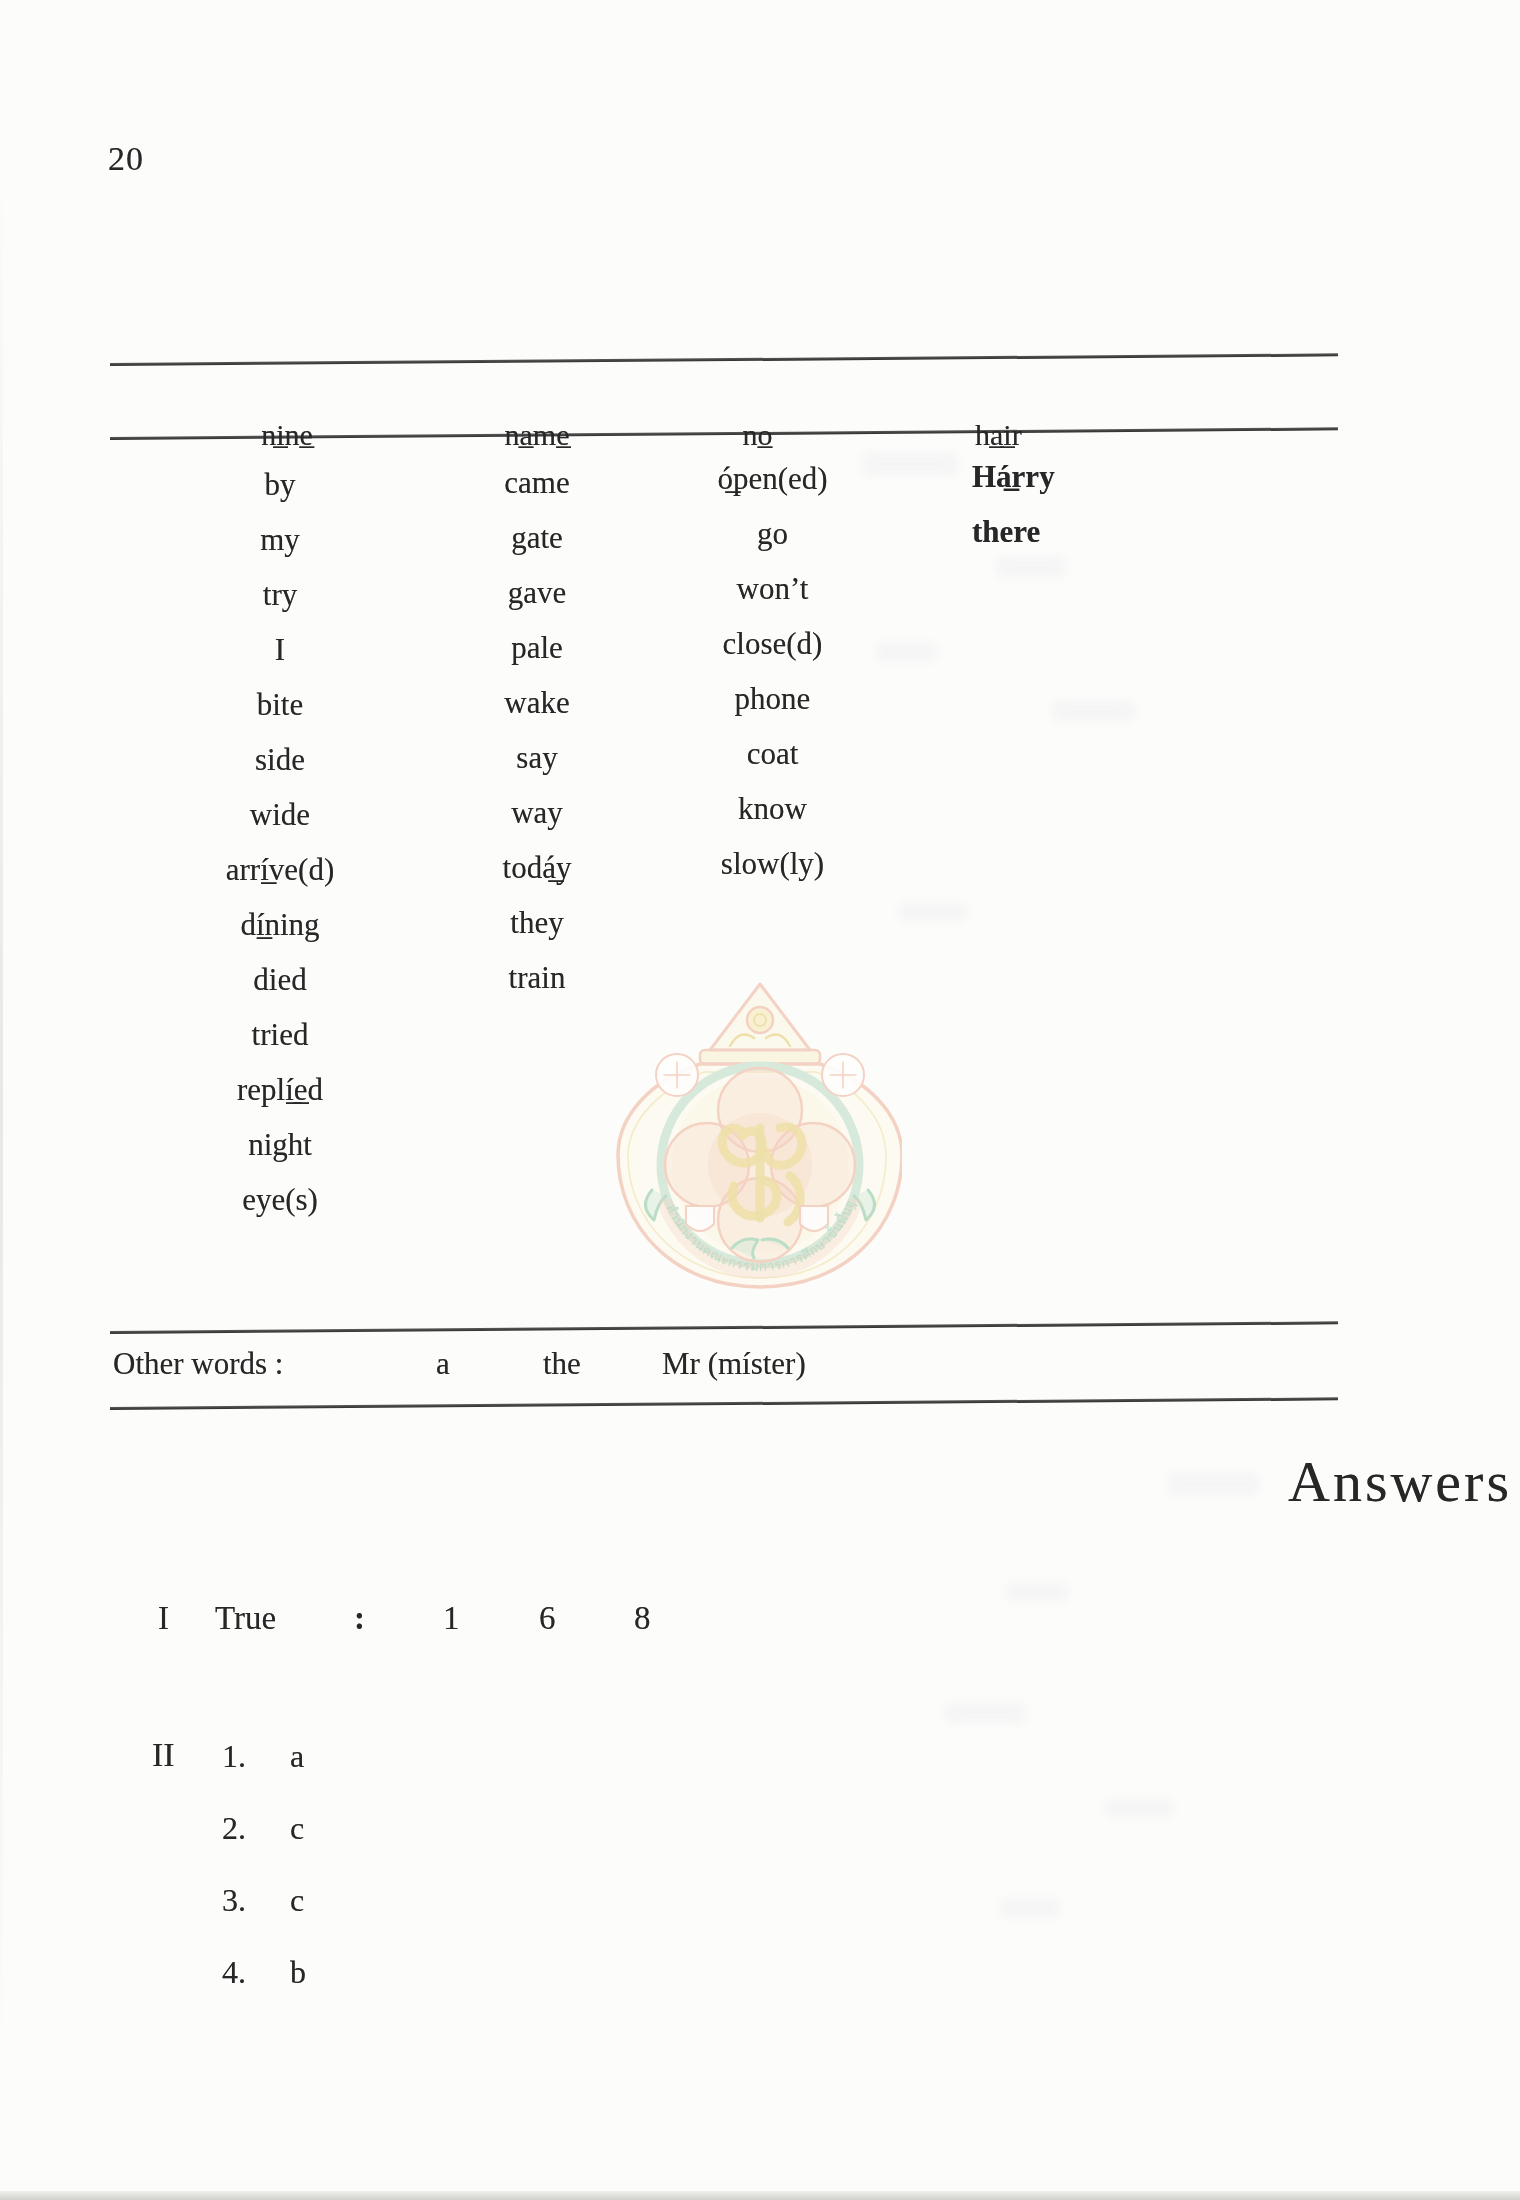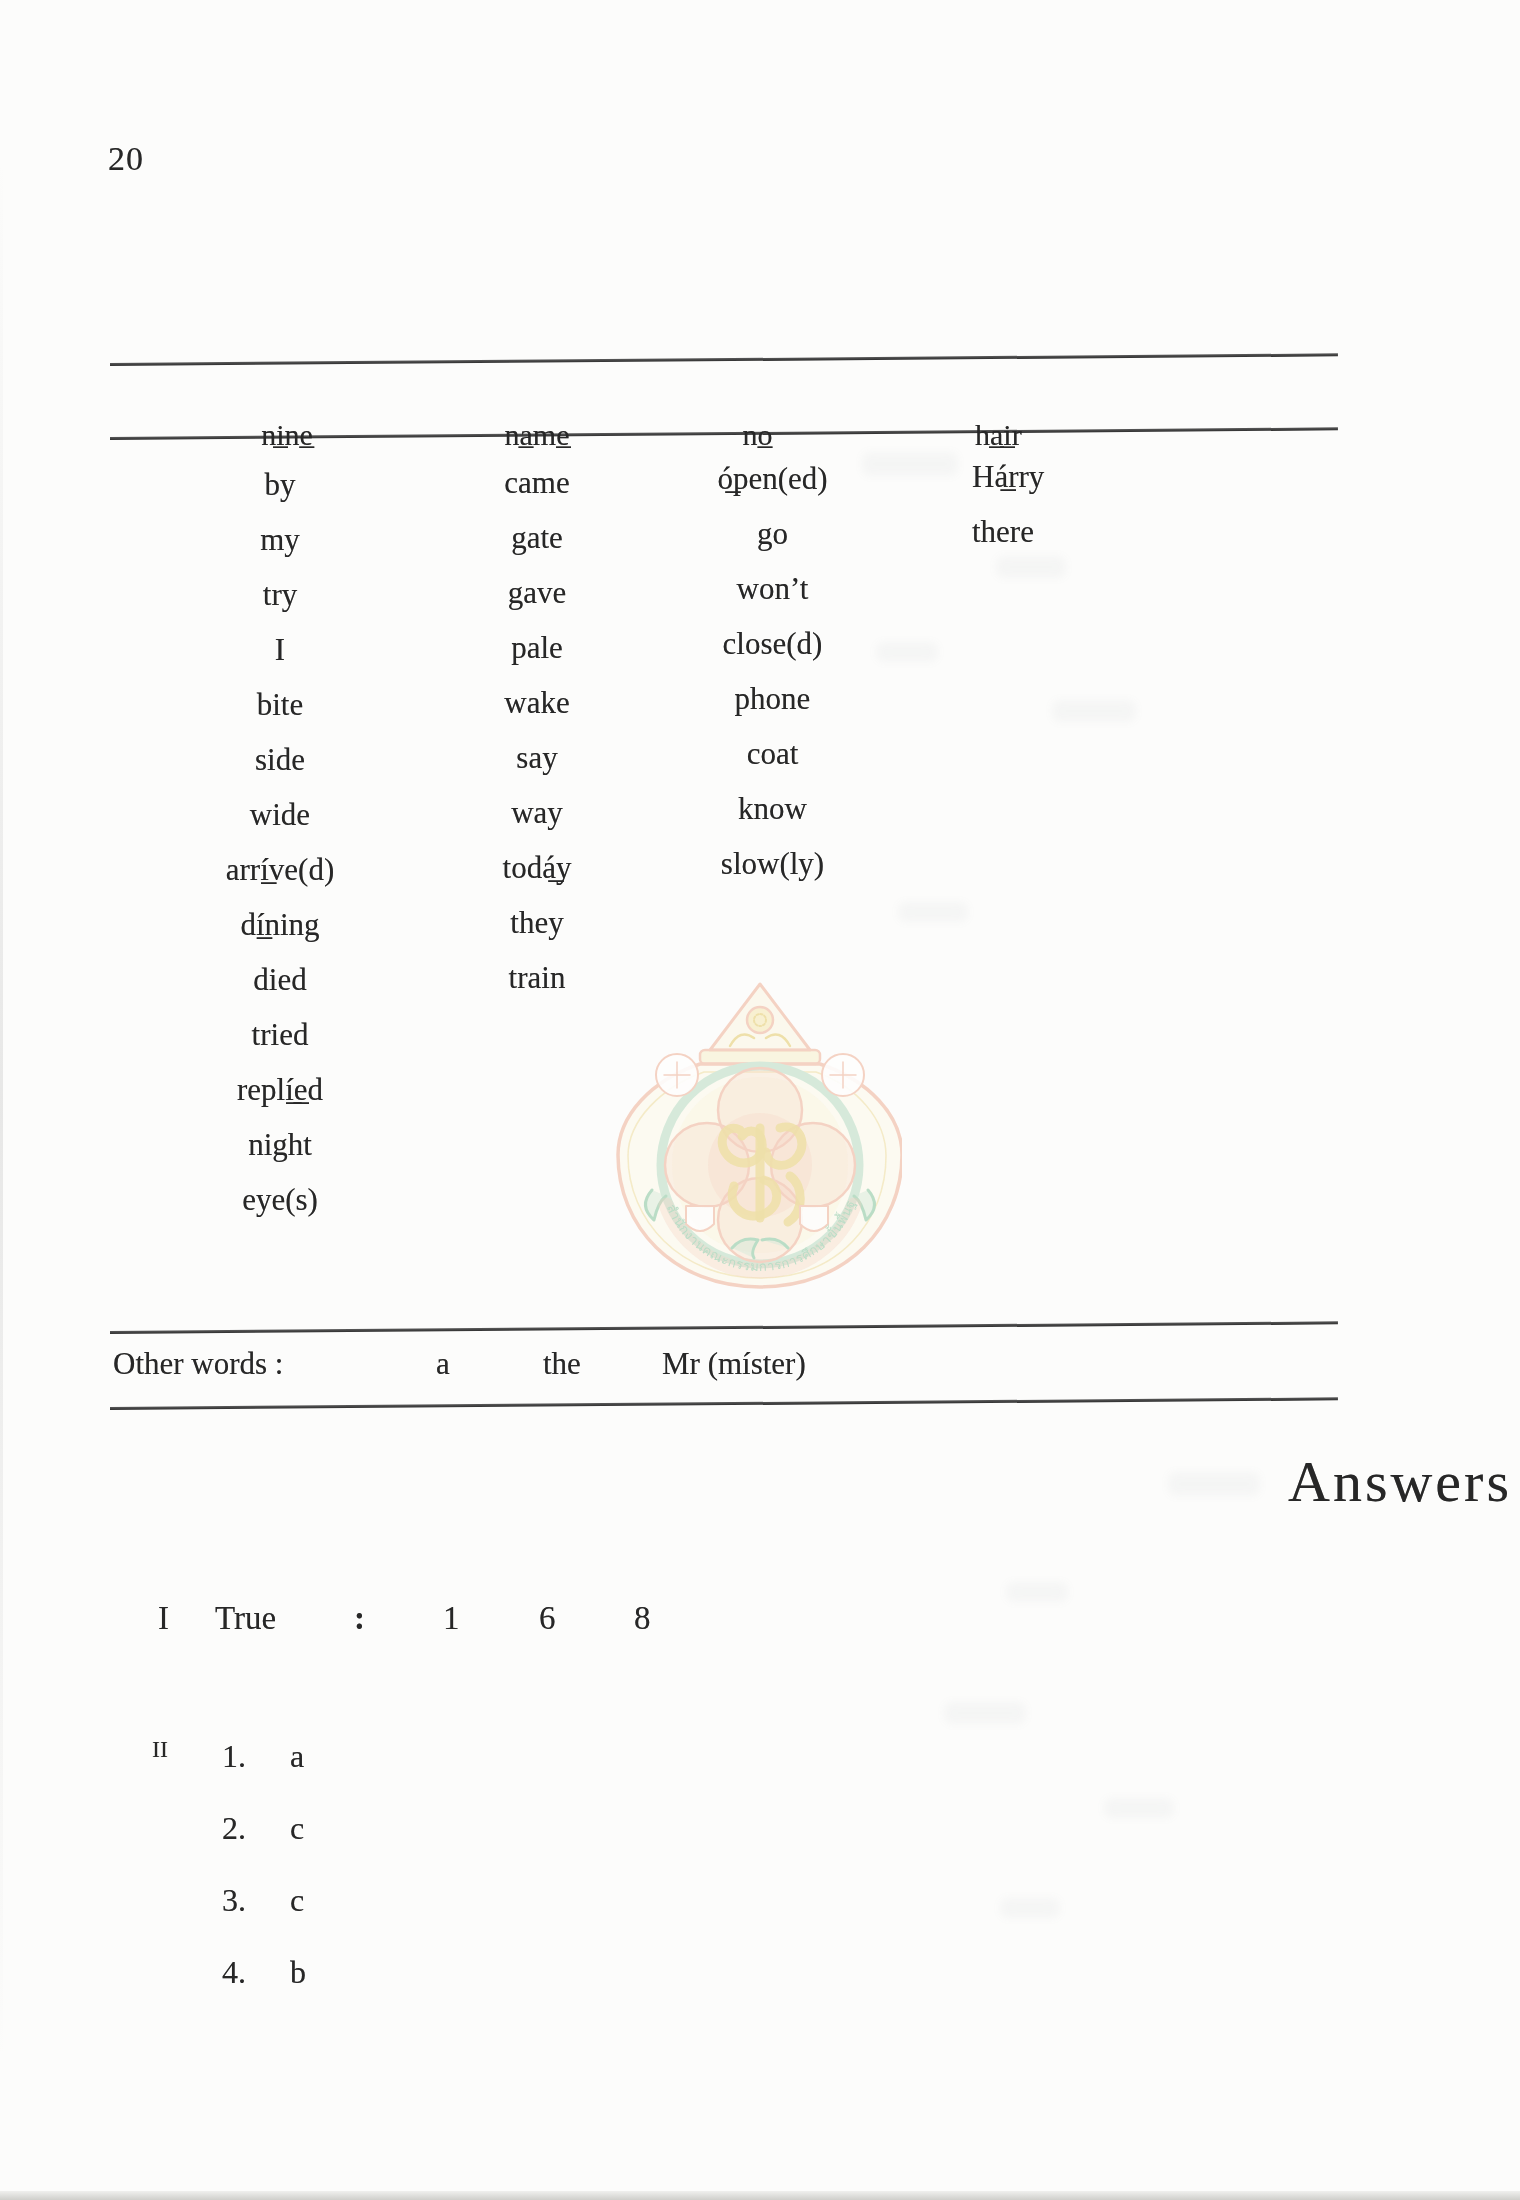--- a/index.html
+++ b/index.html
@@ -28,41 +28,41 @@
   .hdr-3{left:645px;width:225px;}
   .hdr-4{left:975px;width:220px;justify-content:flex-start;}
 
   
   .col{position:absolute;display:flex;flex-direction:column;}
   .col .word{height:55px;display:flex;align-items:center;justify-content:center;
              font-size:31px;white-space:nowrap;text-align:center;}
   .col-1{left:130px;top:457px;width:300px;}
   .col-2{left:405px;top:455px;width:264px;}
   .col-3{left:645px;top:451px;width:255px;}
-  .col-4{left:972px;top:449px;width:220px;}
+  .col-4{left:972px;top:449px;width:220px;font-weight:bold;}
   .col-4 .word{justify-content:flex-start;}
 
   
   .other-words{position:absolute;left:0;top:1346px;width:1520px;height:46px;font-size:31px;}
   .other-words .ow-label{position:absolute;left:113px;top:0;}
   .other-words .ow-0{position:absolute;left:436px;top:0;}
   .other-words .ow-1{position:absolute;left:543px;top:0;}
   .other-words .ow-2{position:absolute;left:662px;top:0;}
 
   
   .answers-title{position:absolute;left:0;top:1448px;width:1512px;text-align:right;
                  font-size:58px;font-weight:400;letter-spacing:3px;}
   .sec1{position:absolute;left:0;top:1600px;width:1520px;height:44px;font-size:33px;}
   .sec1 .numeral{position:absolute;left:158px;}
   .sec1 .s1-label{position:absolute;left:215px;}
   .sec1 .s1-colon{position:absolute;left:354px;font-weight:700;}
   .sec1 .tv-0{position:absolute;left:443px;}
   .sec1 .tv-1{position:absolute;left:539px;}
   .sec1 .tv-2{position:absolute;left:634px;}
-  .sec2-numeral{position:absolute;left:152px;top:1736px;font-size:24px;}
+  .sec2-numeral{position:absolute;left:152px;top:1736px;font-size:34px;}
   .mcq{position:absolute;left:222px;top:1720px;width:260px;}
   .mcq-row{height:72px;display:flex;align-items:center;font-size:32px;}
   .mcq-num{width:68px;}
 
   
   .watermark{position:absolute;left:612px;top:980px;width:290px;height:312px;
              opacity:.62;filter:blur(.4px);pointer-events:none;}
 
   
   .scan-edge-bottom{position:absolute;left:0;bottom:0;width:1520px;height:9px;

